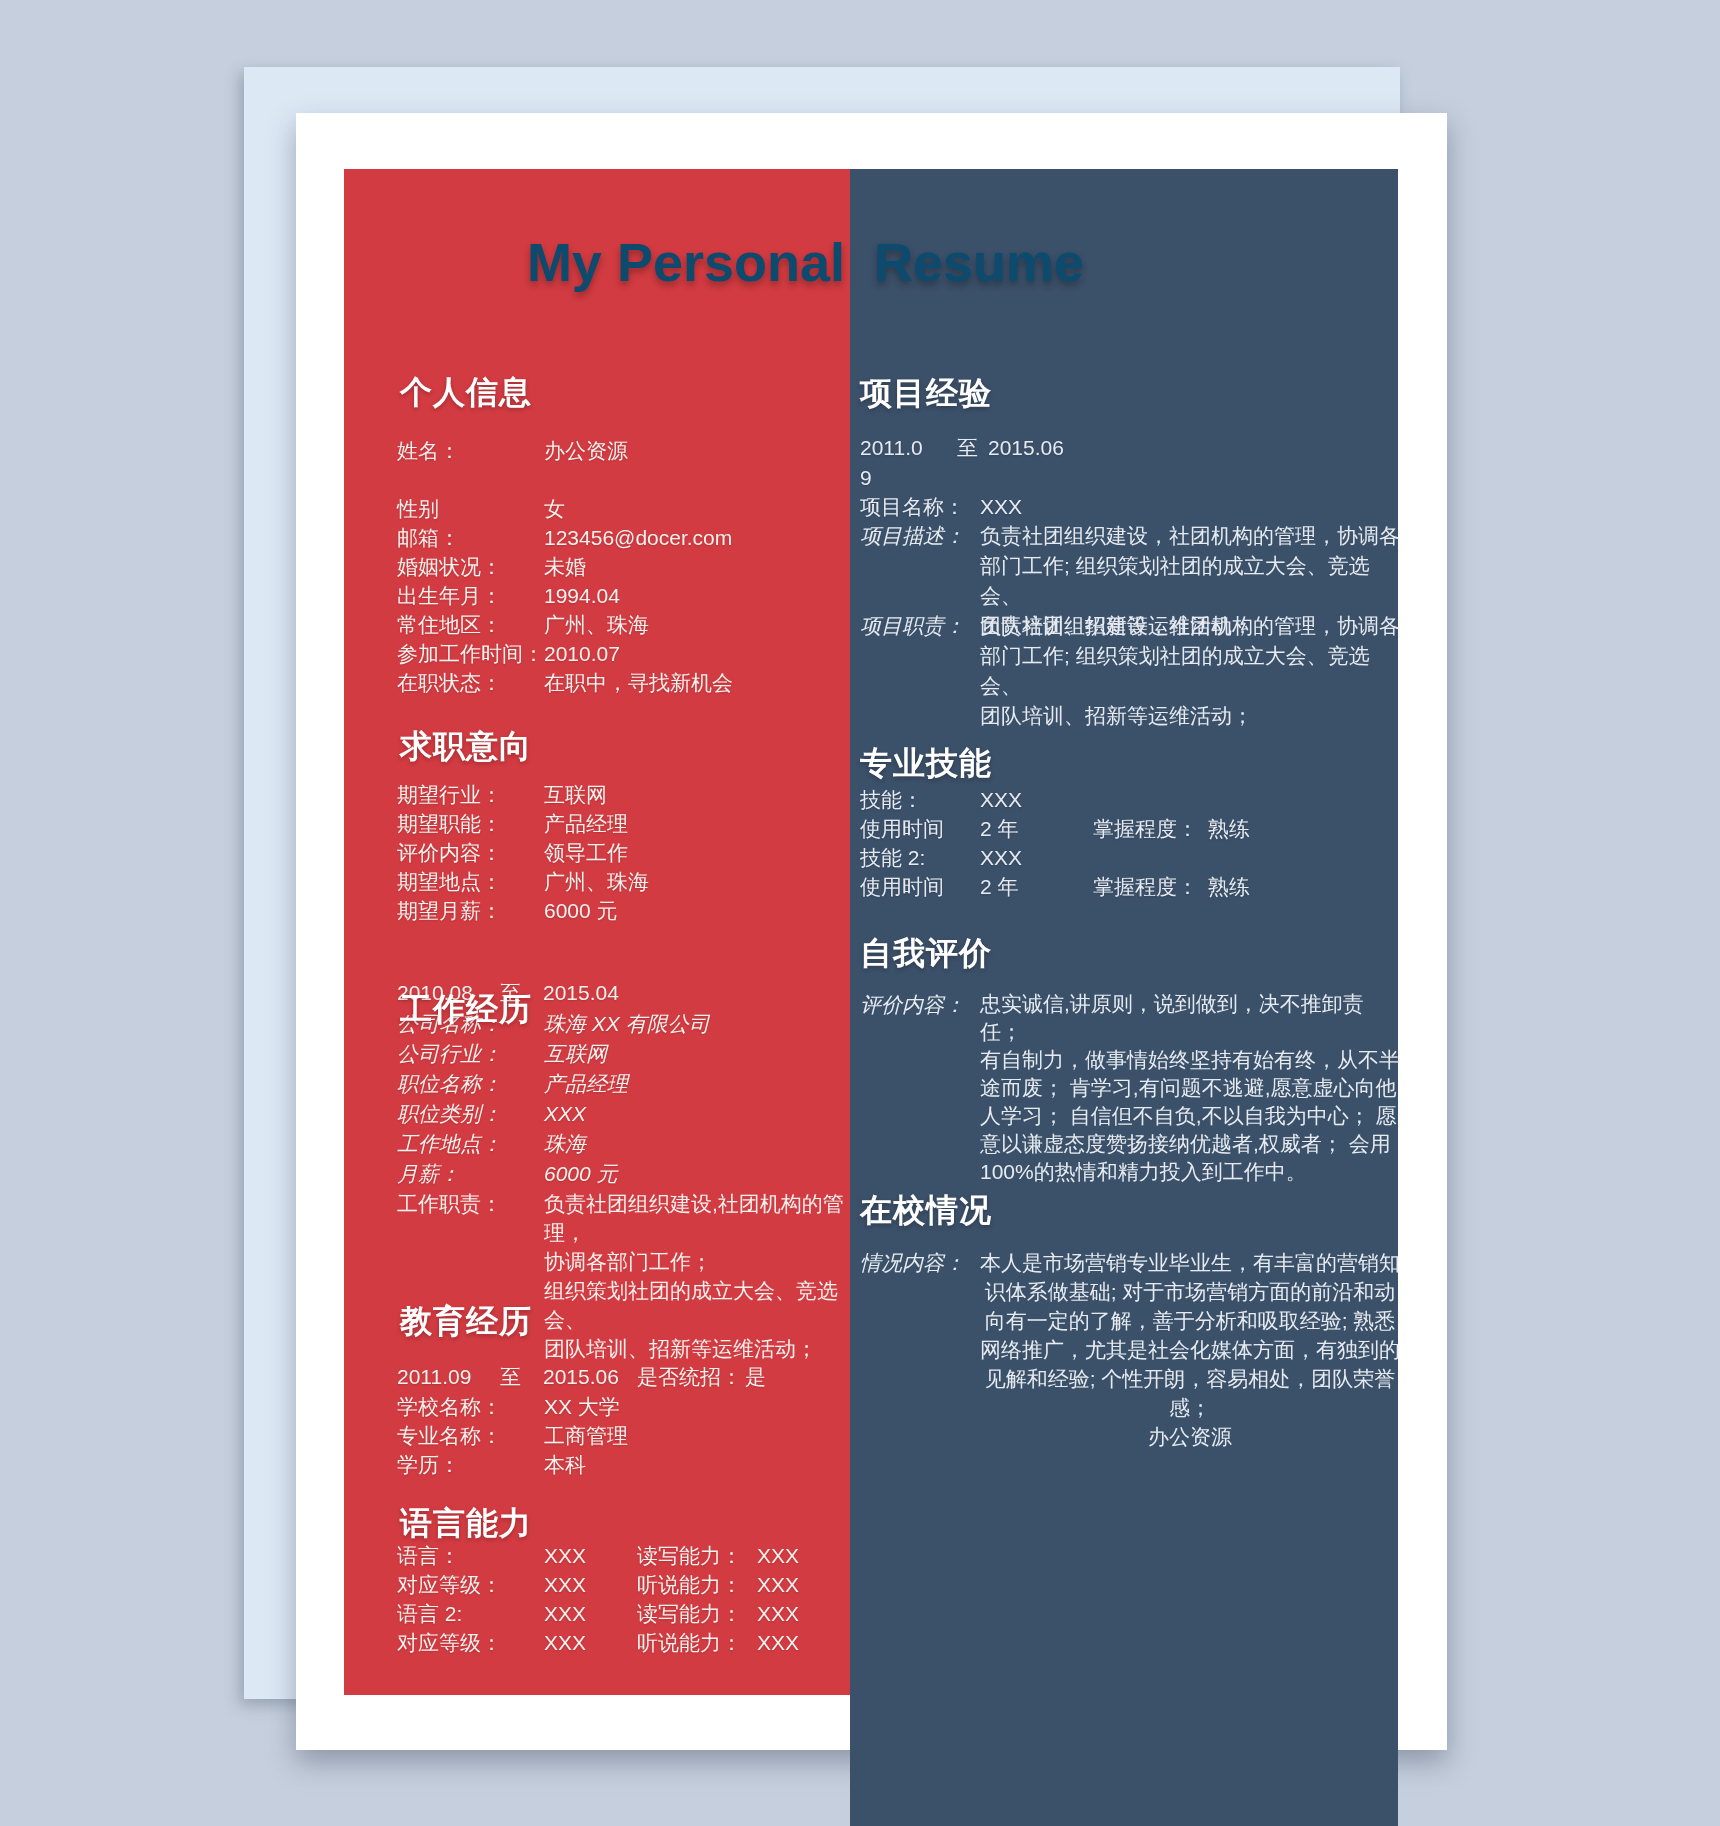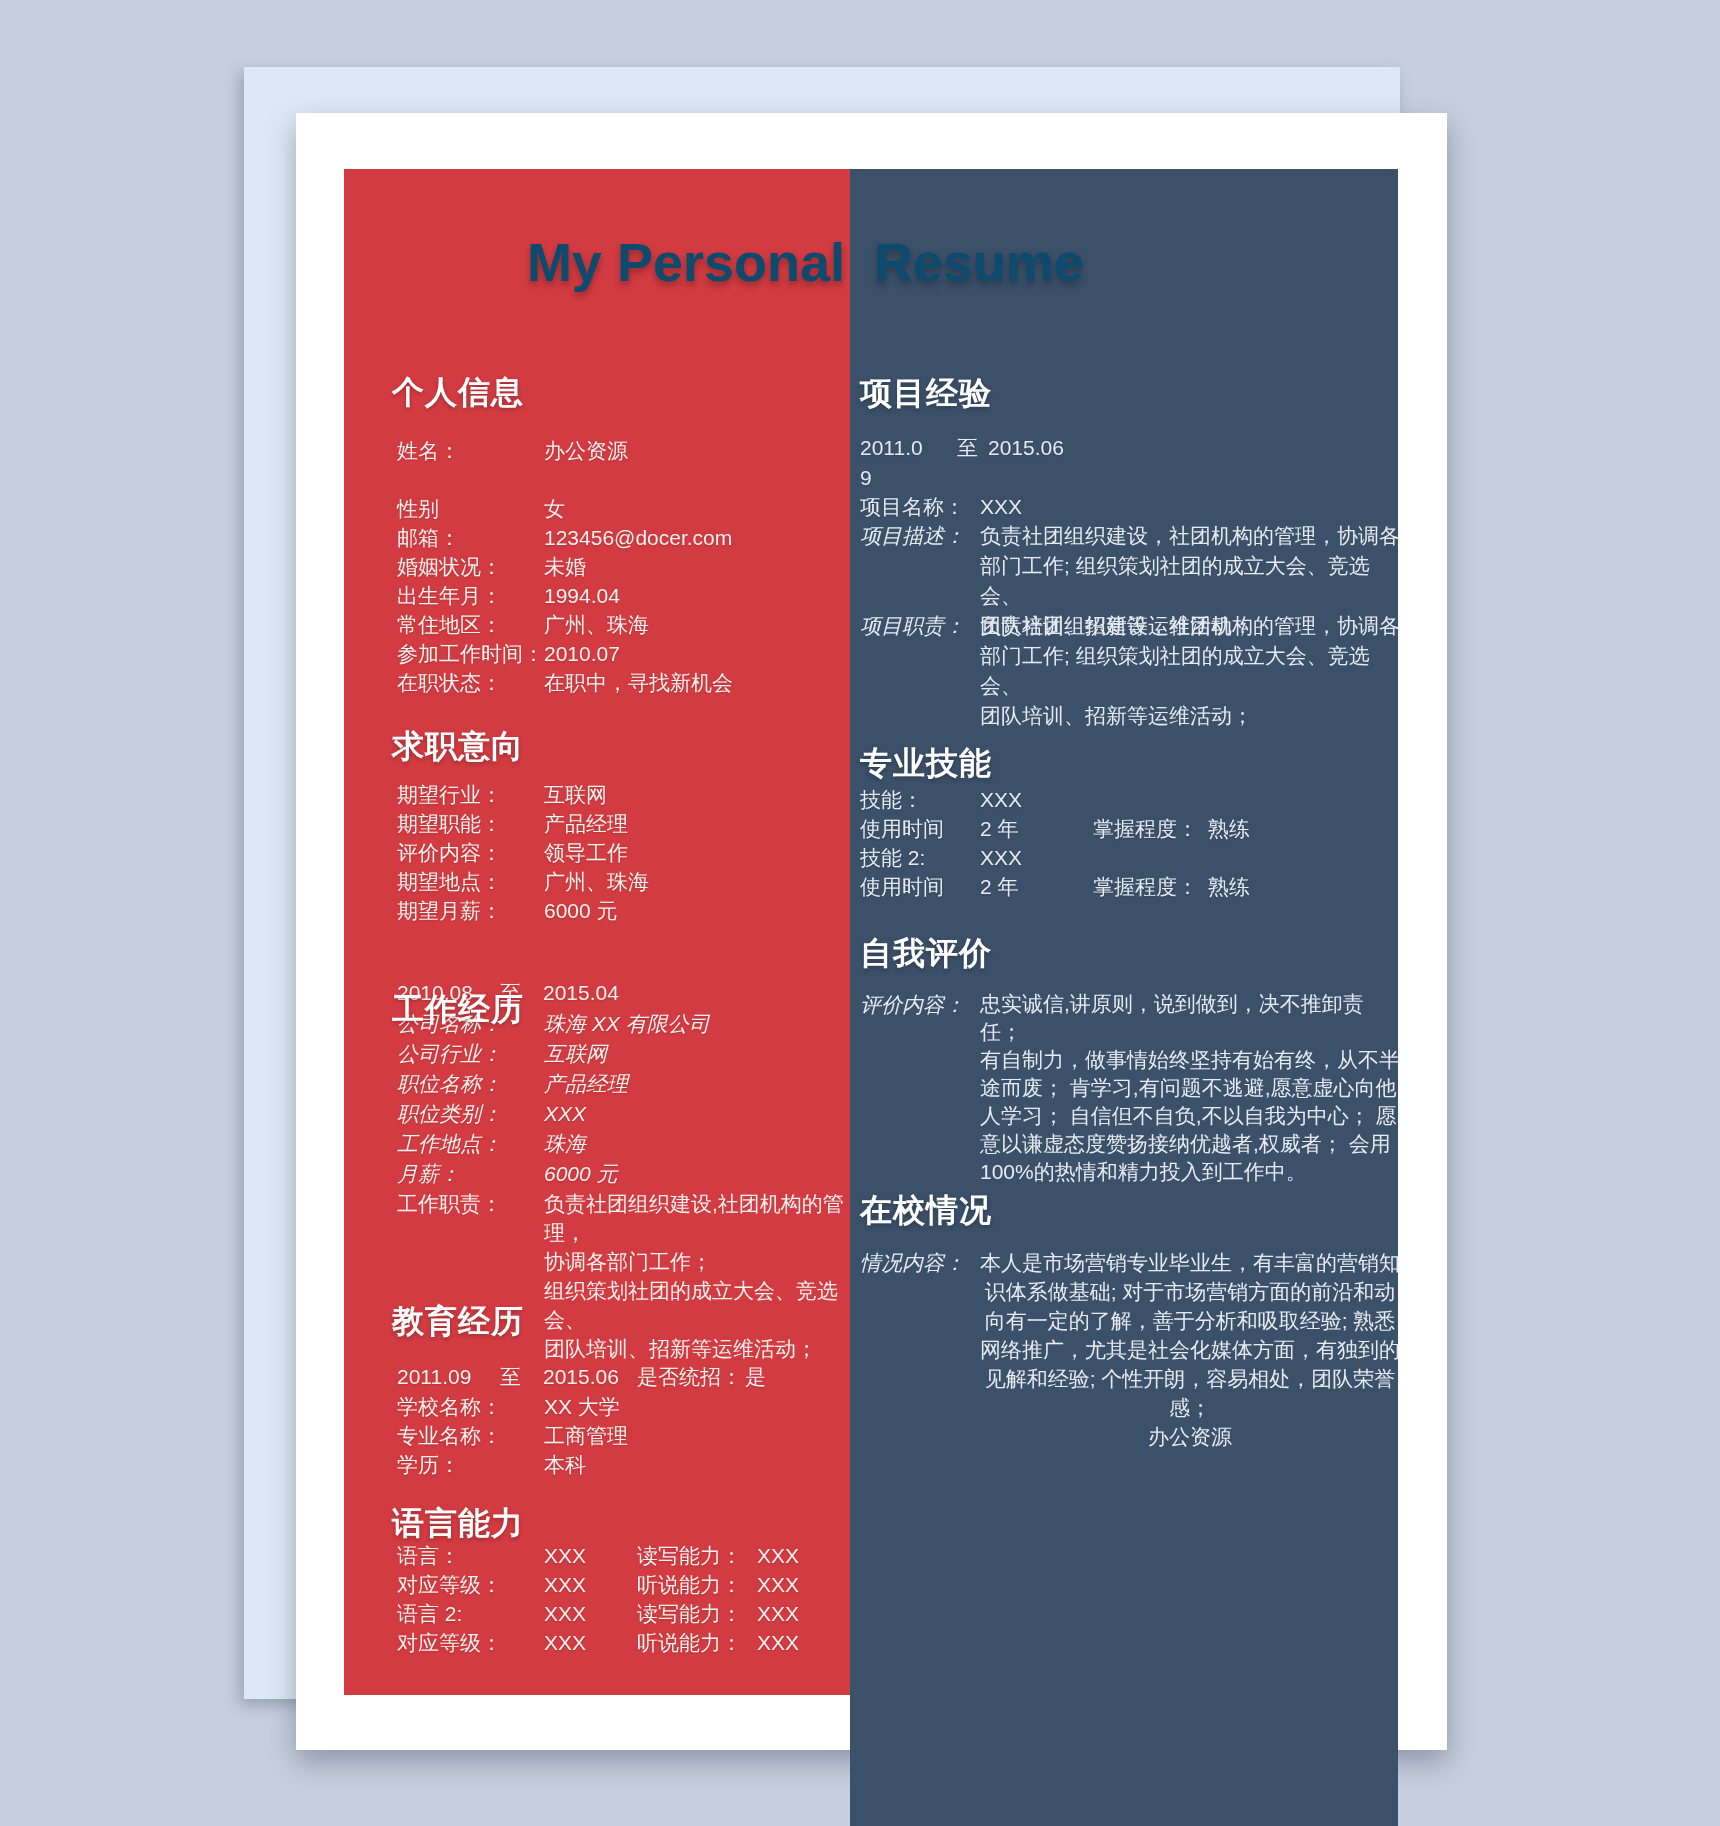--- a/index.html
+++ b/index.html
@@ -27,21 +27,21 @@
     color:#0c4a6e;font-weight:bold;font-size:54px;line-height:58px;
     text-shadow:0 4px 7px rgba(0,0,0,.30);white-space:nowrap;z-index:5;
   }
   .title .t-left{width:506px;text-align:right;padding-right:5px;box-sizing:border-box;}
   .title .t-right{padding-left:24px;}
 
   .sec-h{
     position:absolute;font-size:32px;line-height:36px;font-weight:bold;color:#ffffff;
     letter-spacing:1px;text-shadow:0 2px 4px rgba(0,0,0,.25);white-space:nowrap;z-index:3;
   }
-  .red-panel .sec-h{left:48px;}
+  .red-panel .sec-h{left:56px;}
   .navy-panel .sec-h{left:10px;}
 
   .r-rows{position:absolute;left:0;width:100%;}
   .rrow{position:relative;height:29px;white-space:nowrap;}
   .rrow30{height:30px;font-style:italic;}
   .c{position:absolute;top:0;font-size:21px;line-height:29px;text-shadow:0 1px 2px rgba(0,0,0,.15);}
   .red-panel .c{color:#f5f1ef;}
   .navy-panel .c{color:#e7ebf1;}
   .red-panel .l{left:53px;}  .red-panel .v{left:200px;}
   .red-panel .l2{left:293px;} .red-panel .v2{left:413px;}

